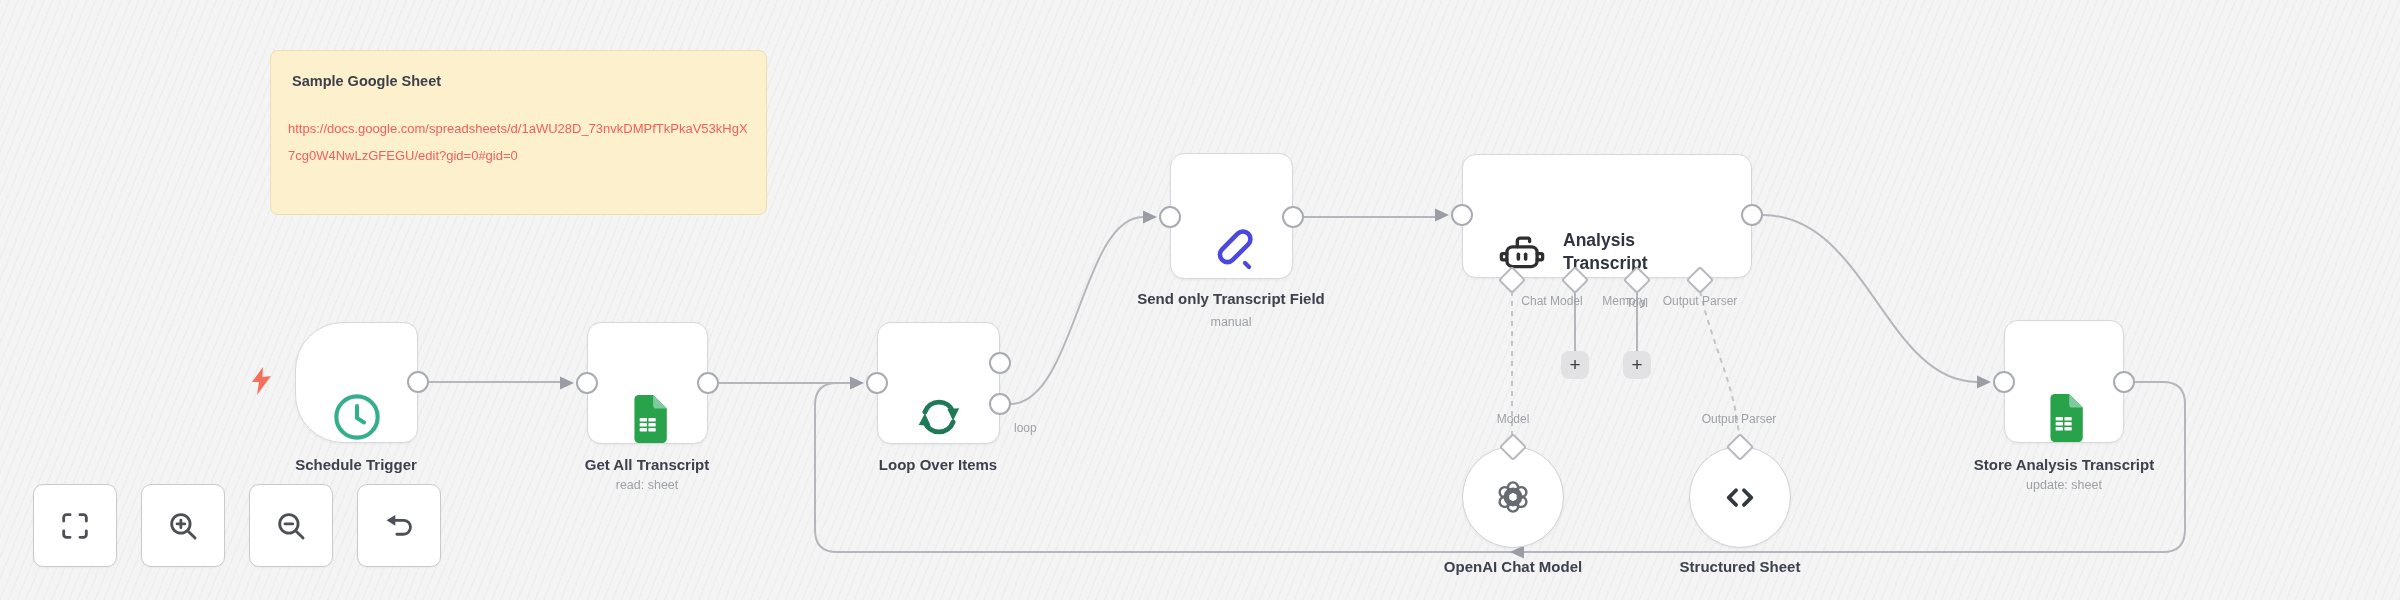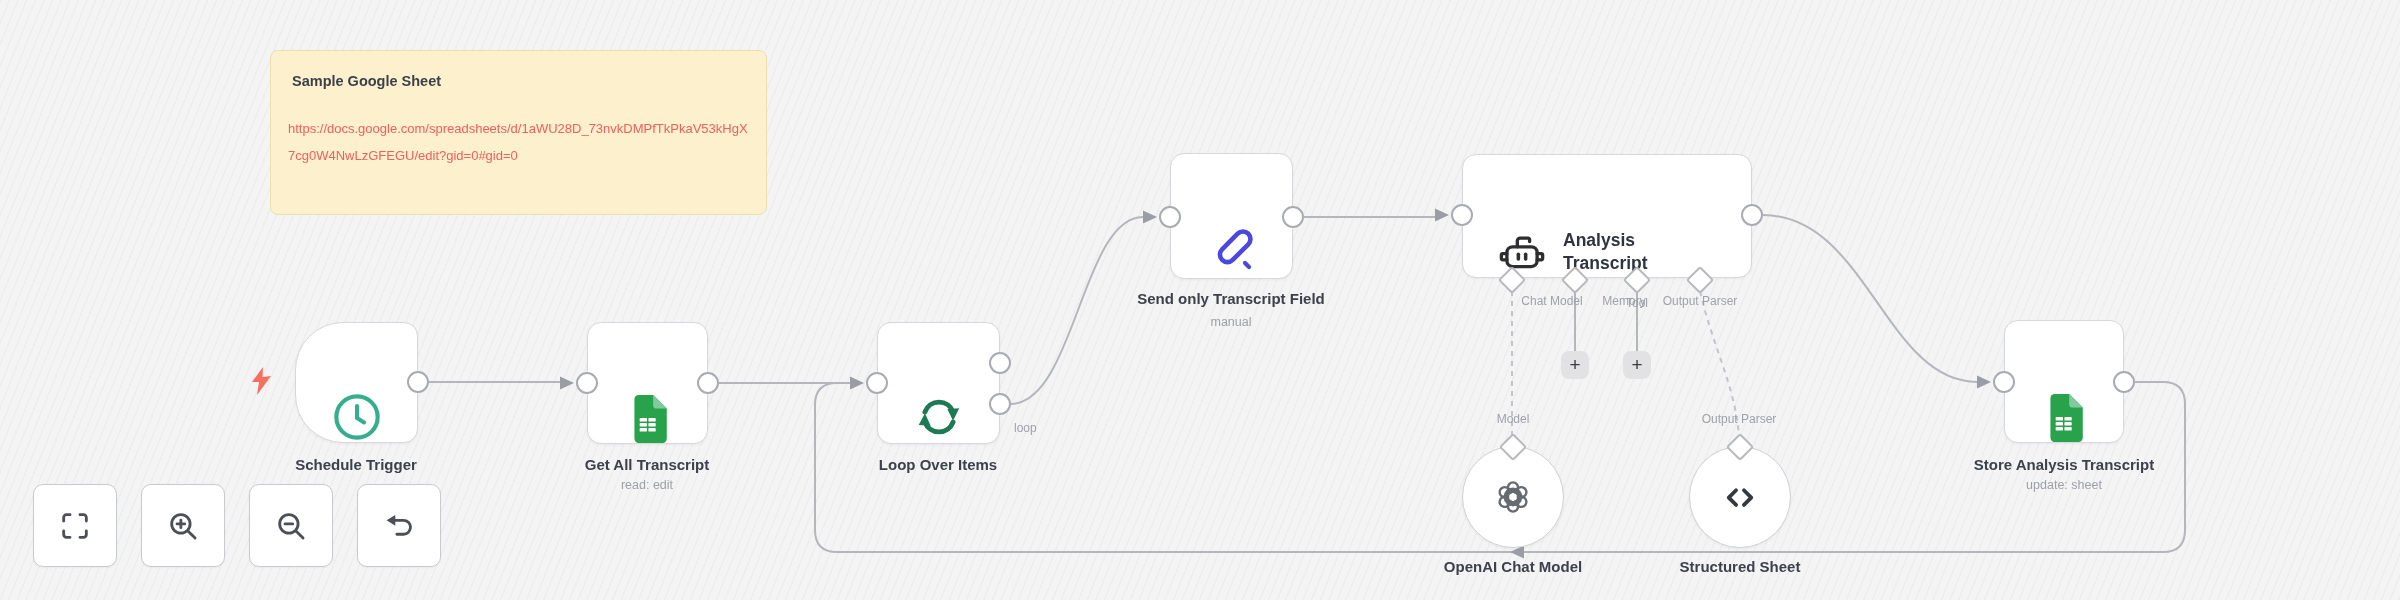--- a/index.html
+++ b/index.html
@@ -233,21 +233,21 @@
   <div class="port-label" style="left:1637px;top:296px;">Tool</div>
   <div class="port-label" style="left:1700px;top:294px;">Output Parser</div>
   <div class="port-label" style="left:1513px;top:412px;">Model</div>
   <div class="port-label" style="left:1739px;top:412px;">Output Parser</div>
 
   <div class="label-wrap" style="left:356px;top:456px;">
     <div class="node-label">Schedule Trigger</div>
   </div>
   <div class="label-wrap" style="left:647px;top:456px;">
     <div class="node-label">Get All Transcript</div>
-    <div class="node-sub">read: edit</div>
+    <div class="node-sub">read: sheet</div>
   </div>
   <div class="label-wrap" style="left:938px;top:456px;">
     <div class="node-label">Loop Over Items</div>
   </div>
   <div class="label-wrap" style="left:1231px;top:288px;">
     <div class="node-label wrap">Send only Transcript Field</div>
     <div class="node-sub">manual</div>
   </div>
   <div class="label-wrap" style="left:2064px;top:456px;">
     <div class="node-label">Store Analysis Transcript</div>

